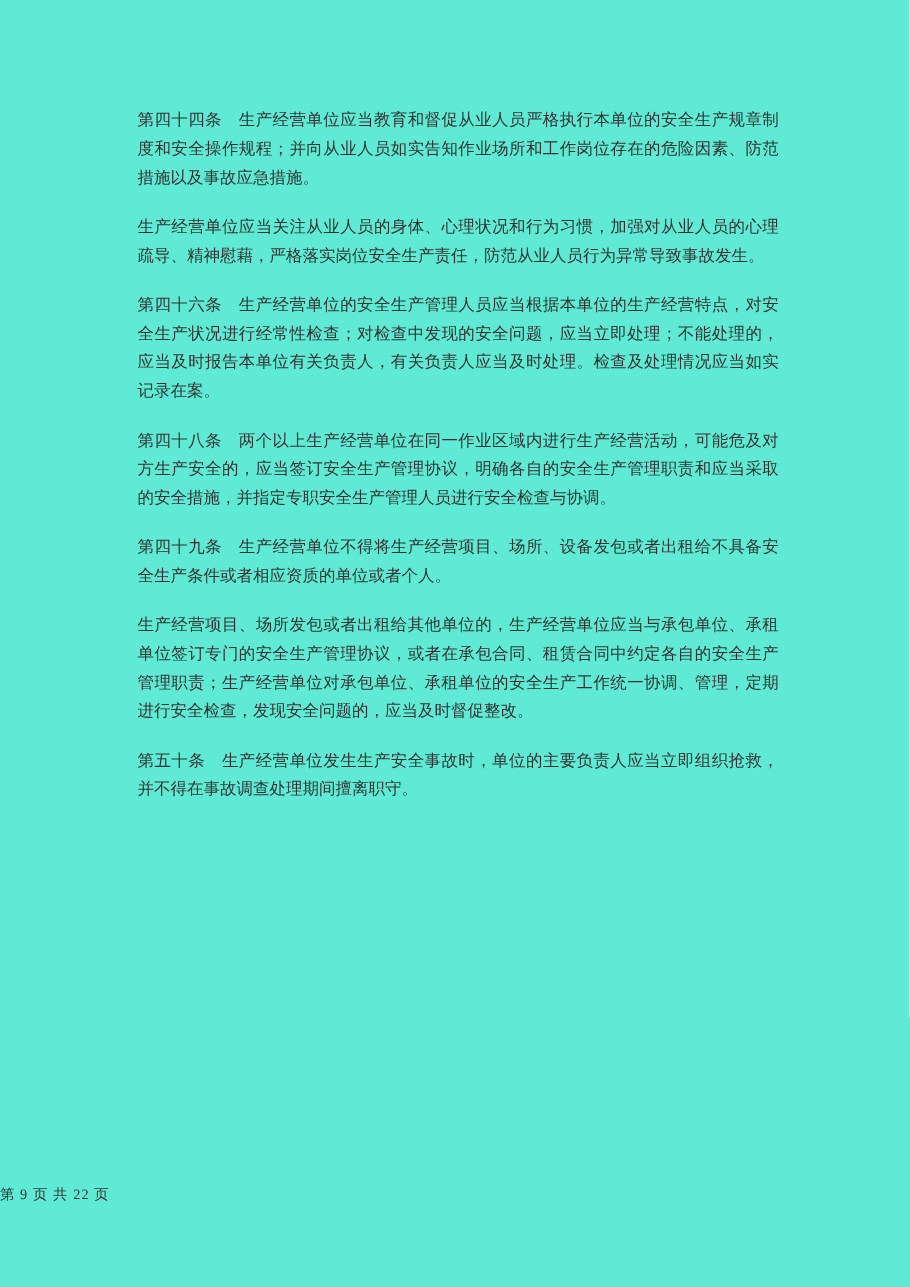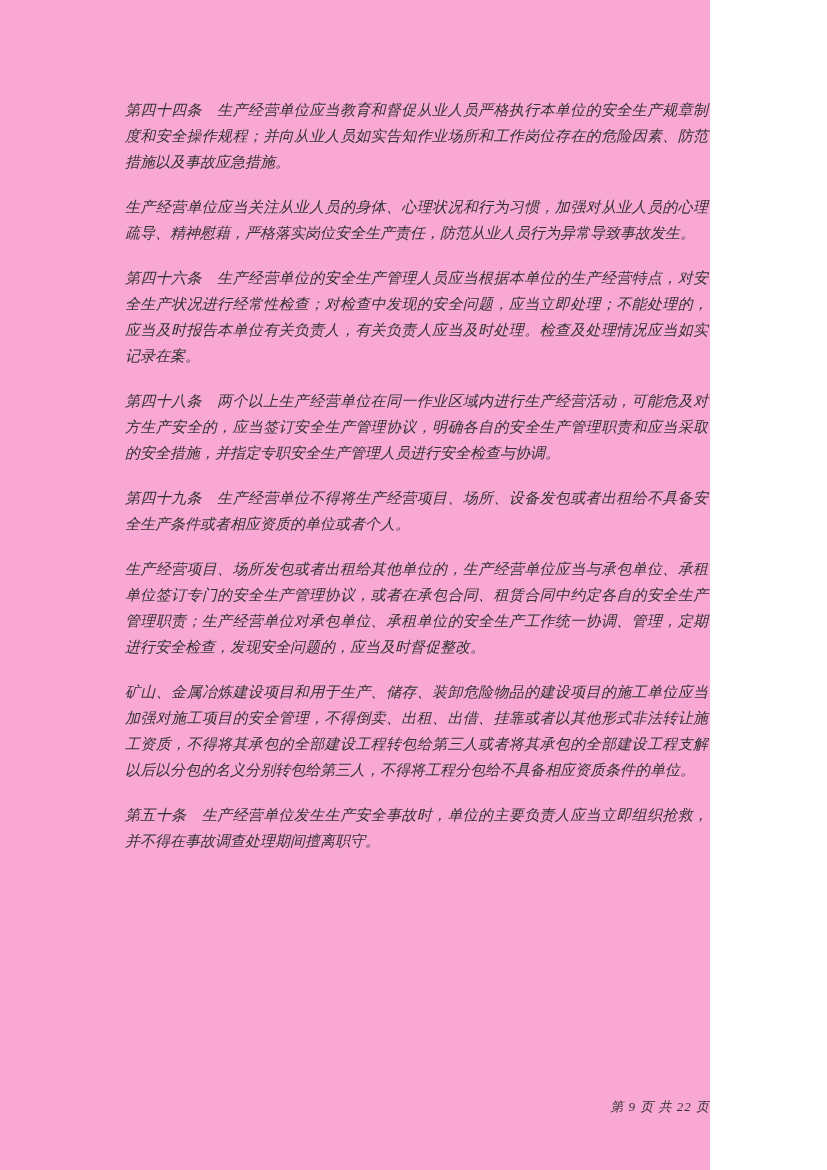--- a/index.html
+++ b/index.html
@@ -2,62 +2,60 @@
 <html><head>
 <meta charset="utf-8">
 <style>
   html, body {
     margin: 0;
     padding: 0;
     background: #ffffff;
   }
   .page {
     position: relative;
-    width: 710px;
+    width: 827px;
     height: 1170px;
-    background: #f9a8d4;
+    background: #5eead4;
     overflow: hidden;
     font-family: "Liberation Serif", "DejaVu Serif", serif;
     color: #333333;
-    font-style: italic;
   }
   .content {
     position: absolute;
     left: 125px;
     top: 97px;
     width: 583px;
   }
   .para {
     font-size: 15px;
     line-height: 26px;
     margin: 0 0 19px 0;
     text-align: justify;
     text-justify: inter-character;
     word-break: break-all;
   }
   .footer {
     position: absolute;
     left: 0;
     right: 0;
-    bottom: 54px;
-    text-align: right;
+    bottom: 75px;
+    text-align: left;
     font-size: 13px;
     line-height: 18px;
     color: #333333;
     letter-spacing: 1px;
   }
 </style>
 </head>
 <body>
 
 <div class="page">
   <div class="content">
     <p class="para">第四十四条　生产经营单位应当教育和督促从业人员严格执行本单位的安全生产规章制度和安全操作规程；并向从业人员如实告知作业场所和工作岗位存在的危险因素、防范措施以及事故应急措施。</p>
     <p class="para">生产经营单位应当关注从业人员的身体、心理状况和行为习惯，加强对从业人员的心理疏导、精神慰藉，严格落实岗位安全生产责任，防范从业人员行为异常导致事故发生。</p>
     <p class="para">第四十六条　生产经营单位的安全生产管理人员应当根据本单位的生产经营特点，对安全生产状况进行经常性检查；对检查中发现的安全问题，应当立即处理；不能处理的，应当及时报告本单位有关负责人，有关负责人应当及时处理。检查及处理情况应当如实记录在案。</p>
     <p class="para">第四十八条　两个以上生产经营单位在同一作业区域内进行生产经营活动，可能危及对方生产安全的，应当签订安全生产管理协议，明确各自的安全生产管理职责和应当采取的安全措施，并指定专职安全生产管理人员进行安全检查与协调。</p>
     <p class="para">第四十九条　生产经营单位不得将生产经营项目、场所、设备发包或者出租给不具备安全生产条件或者相应资质的单位或者个人。</p>
     <p class="para">生产经营项目、场所发包或者出租给其他单位的，生产经营单位应当与承包单位、承租单位签订专门的安全生产管理协议，或者在承包合同、租赁合同中约定各自的安全生产管理职责；生产经营单位对承包单位、承租单位的安全生产工作统一协调、管理，定期进行安全检查，发现安全问题的，应当及时督促整改。</p>
-    <p class="para">矿山、金属冶炼建设项目和用于生产、储存、装卸危险物品的建设项目的施工单位应当加强对施工项目的安全管理，不得倒卖、出租、出借、挂靠或者以其他形式非法转让施工资质，不得将其承包的全部建设工程转包给第三人或者将其承包的全部建设工程支解以后以分包的名义分别转包给第三人，不得将工程分包给不具备相应资质条件的单位。</p>
     <p class="para">第五十条　生产经营单位发生生产安全事故时，单位的主要负责人应当立即组织抢救，并不得在事故调查处理期间擅离职守。</p>
   </div>
   <div class="footer">第 9 页 共 22 页</div>
 </div>
 
 </body></html>

